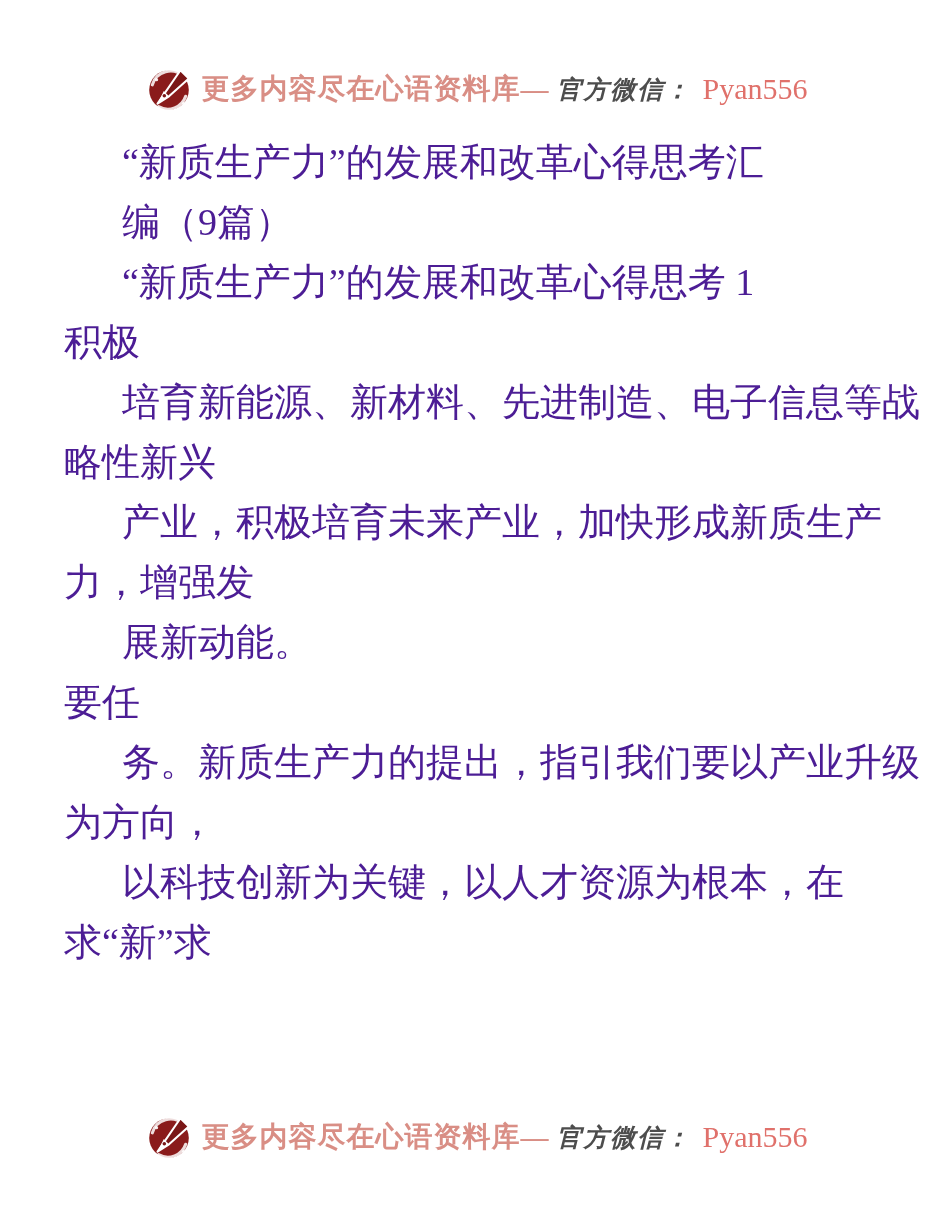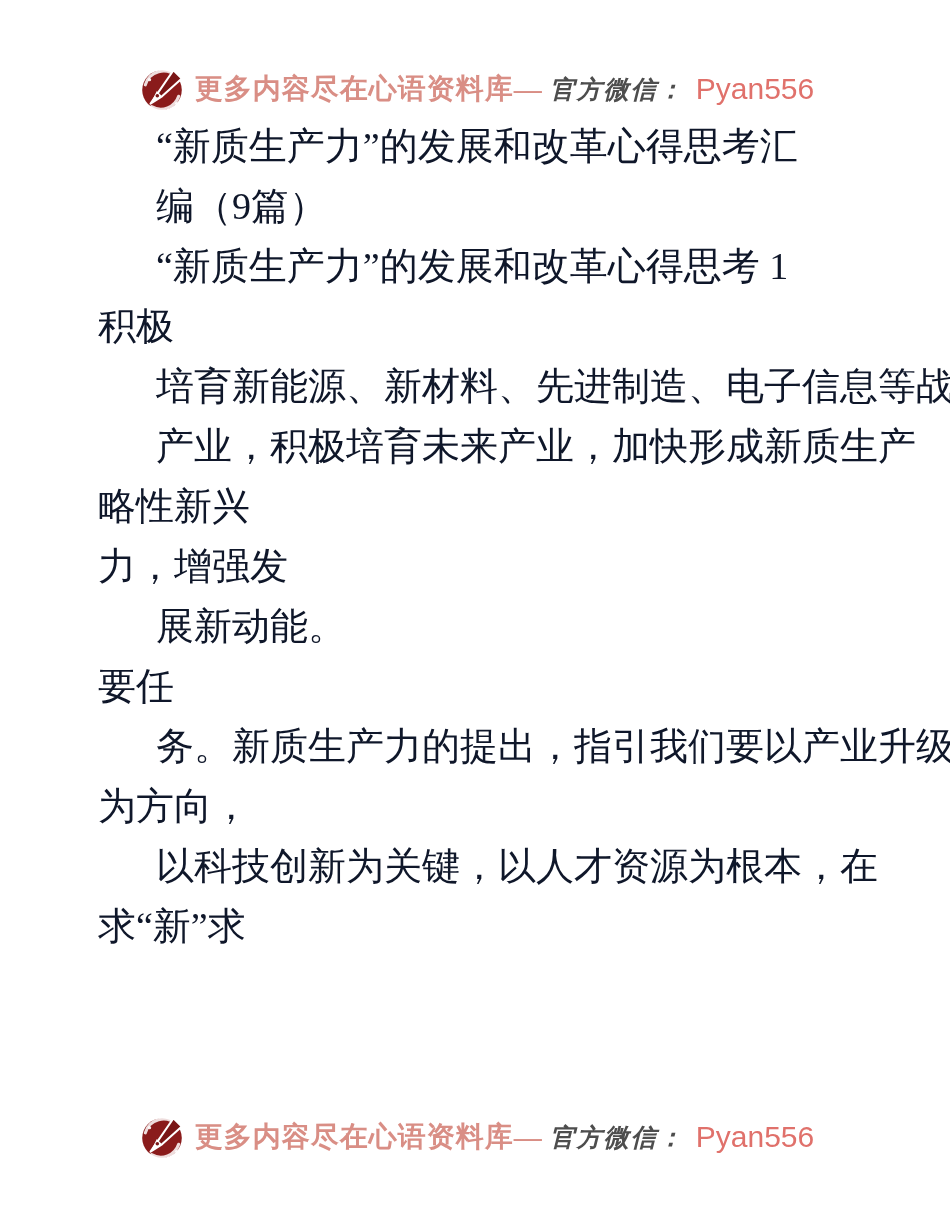--- a/index.html
+++ b/index.html
@@ -33,32 +33,31 @@
   }
   .wechat-label {
     font-family: "DejaVu Serif", "Liberation Serif", serif;
     font-style: italic;
     font-weight: bold;
     font-size: 25px;
     color: #4d4d4d;
     letter-spacing: 2px;
   }
   .wechat-id {
-    font-family: Liberation Sans, sans-serif;
+    font-family: Liberation Serif, serif;
     font-size: 30px;
     color: #e0716b;
     margin-left: 4px;
   }
   .doc-body {
     position: absolute;
-    top: 116px;
+    top: 132px;
     left: 64px;
     right: 36px;
-    color: #0f172a;
-    margin-left: 34px;
+    color: #4c1d95;
   }
   .line {
     font-size: 38px;
     line-height: 60px;
     height: 60px;
     white-space: nowrap;
     letter-spacing: 0px;
   }
   .line.indent { padding-left: 58px; }
   .line.flush { padding-left: 0; }
@@ -83,22 +82,22 @@
     <span class="wechat-label">官方微信：</span>
     <span class="wechat-id">Pyan556</span>
   </div>
 
   <div class="doc-body">
     <div class="line indent">“新质生产力”的发展和改革心得思考汇</div>
     <div class="line indent">编（9篇）</div>
     <div class="line indent">“新质生产力”的发展和改革心得思考 1</div>
     <div class="line flush">积极</div>
     <div class="line indent">培育新能源、新材料、先进制造、电子信息等战</div>
+    <div class="line flush">略性新兴</div>
     <div class="line indent">产业，积极培育未来产业，加快形成新质生产</div>
-    <div class="line flush">略性新兴</div>
     <div class="line flush">力，增强发</div>
     <div class="line indent">展新动能。</div>
     <div class="line flush">要任</div>
     <div class="line indent">务。新质生产力的提出，指引我们要以产业升级</div>
     <div class="line flush">为方向，</div>
     <div class="line indent">以科技创新为关键，以人才资源为根本，在</div>
     <div class="line flush">求“新”求</div>
   </div>
 
   <div class="watermark footer">

